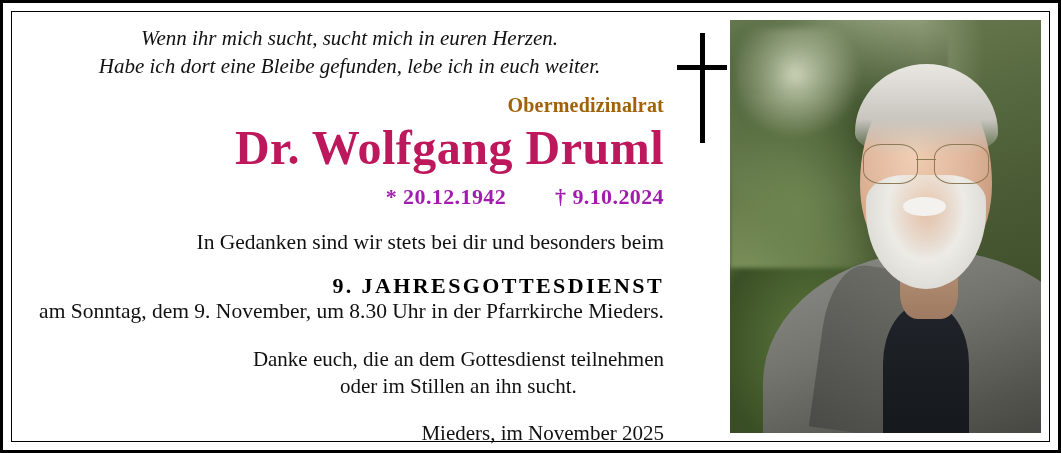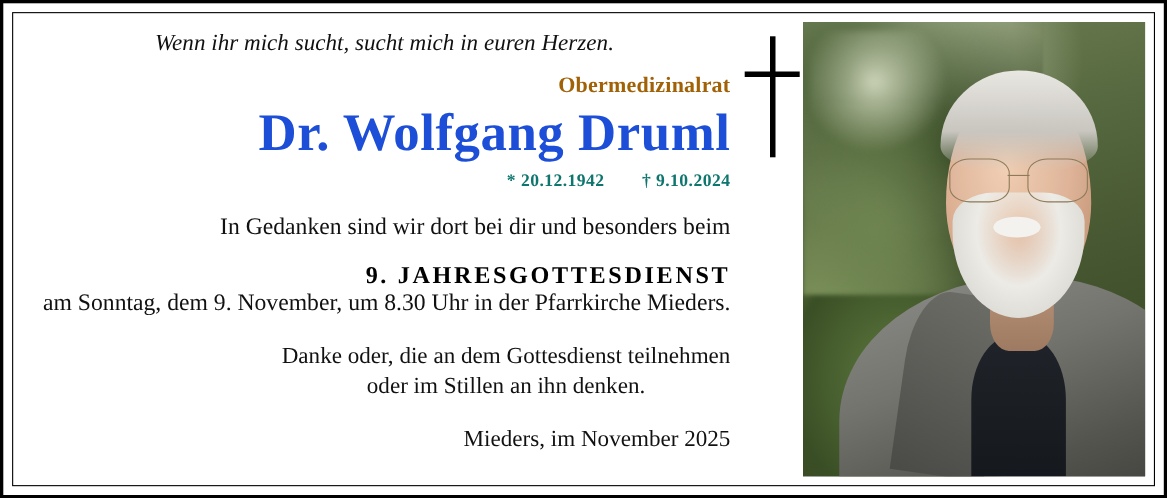--- a/index.html
+++ b/index.html
@@ -66,32 +66,32 @@
     margin-top: 14px;
     letter-spacing: 0.2px;
     color: #a16207;
   }
   .name {
     font-weight: bold;
     font-size: 48px;
     letter-spacing: 0.5px;
     margin-top: 6px;
     line-height: 1.05;
-    color: #1d4ed8;
+    color: #be185d;
     white-space: nowrap;
     margin-left: 32px;
   }
   .dates {
     font-weight: bold;
-    font-size: 16px;
+    font-size: 22px;
     margin-top: 10px;
     letter-spacing: 0.4px;
-    color: #0f766e;
+    color: #a21caf;
     display: flex;
-    gap: 34px;
+    gap: 49px;
     justify-content: center;
   }
   .line-normal {
     font-size: 21.5px;
     margin-top: 20px;
     color: #111;
     text-align: center;
     white-space: nowrap;
   }
   .service {
@@ -327,40 +327,41 @@
 
 <div class="notice">
   <div class="inner-frame"></div>
 
   <div class="content">
 
     <div class="text-col">
 
       <div class="verse">
         <span class="verse-line">Wenn ihr mich sucht, sucht mich in euren Herzen.</span>
+        <span class="verse-line">Habe ich dort eine Bleibe gefunden, lebe ich in euch weiter.</span>
       </div>
 
       <div class="title-small">Obermedizinalrat</div>
 
       <div class="name">Dr. Wolfgang Druml</div>
 
       <div class="dates">
         <span>* 20.12.1942</span>
         <span>† 9.10.2024</span>
       </div>
 
-      <div class="line-normal">In Gedanken sind wir dort bei dir und besonders beim</div>
+      <div class="line-normal">In Gedanken sind wir stets bei dir und besonders beim</div>
 
       <div class="service">9. JAHRESGOTTESDIENST</div>
 
       <div class="when">am Sonntag, dem 9. November, um 8.30 Uhr in der Pfarrkirche Mieders.</div>
 
       <div class="thanks">
-        <span>Danke oder, die an dem Gottesdienst teilnehmen</span>
-        <span>oder im Stillen an ihn denken.</span>
+        <span>Danke euch, die an dem Gottesdienst teilnehmen</span>
+        <span>oder im Stillen an ihn sucht.</span>
       </div>
 
       <div class="place">Mieders, im November 2025</div>
 
     </div>
 
     <div class="cross-col">
       <div class="cross">
         <div class="v"></div>
         <div class="h"></div>

